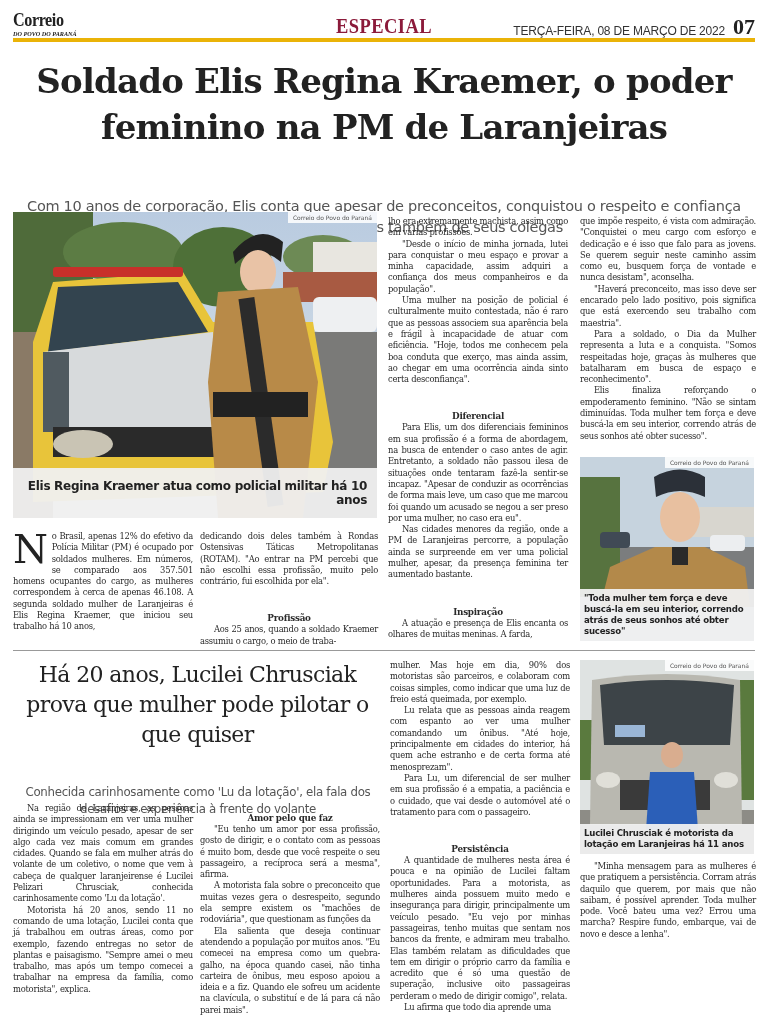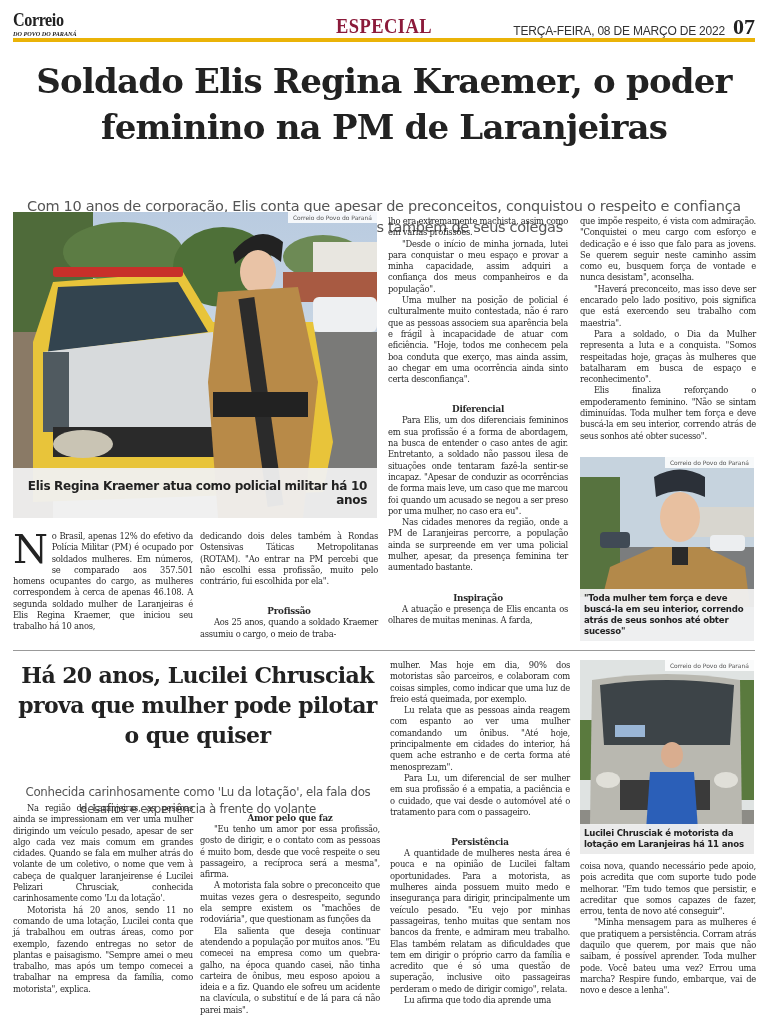--- a/index.html
+++ b/index.html
@@ -19,26 +19,26 @@
 
   .photo { position: absolute; overflow: hidden; }
   .credit { position: absolute; right: 0; top: 0; background: rgba(255,255,255,0.85); font-family: "DejaVu Sans", sans-serif; font-size: 6px; color: #555; padding: 2px 5px; }
   .caption { position: absolute; left: 0; right: 0; bottom: 0; background: rgba(240,240,240,0.95); font-family: "DejaVu Sans", sans-serif; font-weight: bold; color: #222; }
   .caption.big { font-size: 12px; padding: 11px 10px; letter-spacing: -0.3px; text-align: right; }
   .caption.small { font-size: 8.6px; line-height: 11px; padding: 4px 4px; letter-spacing: -0.2px; }
 
   .col { position: absolute; font-family: "DejaVu Serif", serif; font-size: 8.4px; line-height: 11.3px; color: #2a2a2a; text-align: justify; letter-spacing: -0.25px; }
   .col p { text-indent: 14px; }
   .col p.noind { text-indent: 0; }
-  .col h4 { text-align: center; font-weight: bold; font-size: 8.8px; margin-top: 19px; line-height: 11px; }
+  .col h4 { text-align: center; font-weight: bold; font-size: 8.8px; margin-top: 26px; line-height: 11px; }
   .dropcap { float: left; font-family: "DejaVu Serif", serif; font-size: 40px; line-height: 34px; margin: 1px 4px 0 0; color: #222; }
 
   .divider { position: absolute; left: 13px; width: 742px; top: 650px; height: 1px; background: #999; }
 
-  .headline2 { position: absolute; left: 10px; width: 375px; top: 660px; text-align: center; font-family: "DejaVu Serif", serif; font-weight: bold; font-size: 22px; line-height: 30px; color: #222; letter-spacing: -0.6px; }
+  .headline2 { position: absolute; left: 10px; width: 375px; top: 660px; text-align: center; font-family: "DejaVu Serif", serif; font-weight: normal; font-size: 22px; line-height: 30px; color: #222; letter-spacing: -0.6px; }
   .deck2 { position: absolute; left: 12px; width: 372px; top: 759px; text-align: center; font-family: "DejaVu Sans", sans-serif; font-size: 11.8px; line-height: 17px; color: #555; letter-spacing: -0.3px; margin-top: 25px; }
 </style>
 </head>
 <body>
 
 <header class="masthead">
   <div class="logo">
     <span class="logo-main">Correio</span>
     <span class="logo-sub">DO POVO DO PARANÁ</span>
   </div>
@@ -169,15 +169,14 @@
     <ellipse cx="28" cy="120" rx="12" ry="8" fill="#e0dfd8"></ellipse>
     <ellipse cx="146" cy="120" rx="12" ry="8" fill="#e0dfd8"></ellipse>
     <ellipse cx="92" cy="95" rx="11" ry="13" fill="#d9ad8f"></ellipse>
     <path d="M70 112 L114 112 L118 170 L66 170 Z" fill="#2b5fb8"></path>
   </svg>
   <div class="credit">Correio do Povo do Paraná</div>
   <div class="caption small">Lucilei Chrusciak é motorista da lotação em Laranjeiras há 11 anos</div>
 </div>
 
 <div class="col" style="left:580px; top:861px; width:176px;">
-  <p class="noind">coisa nova, quando necessário pede apoio, pois acredita que com suporte tudo pode melhorar. "Em tudo temos que persistir, e acreditar que somos capazes de fazer, errou, tenta de novo até conseguir".</p>
   <p>"Minha mensagem para as mulheres é que pratiquem a persistência. Corram atrás daquilo que querem, por mais que não saibam, é possível aprender. Toda mulher pode. Você bateu uma vez? Errou uma marcha? Respire fundo, embarque, vai de novo e desce a lenha".</p>
 </div>
 
 </body></html>

